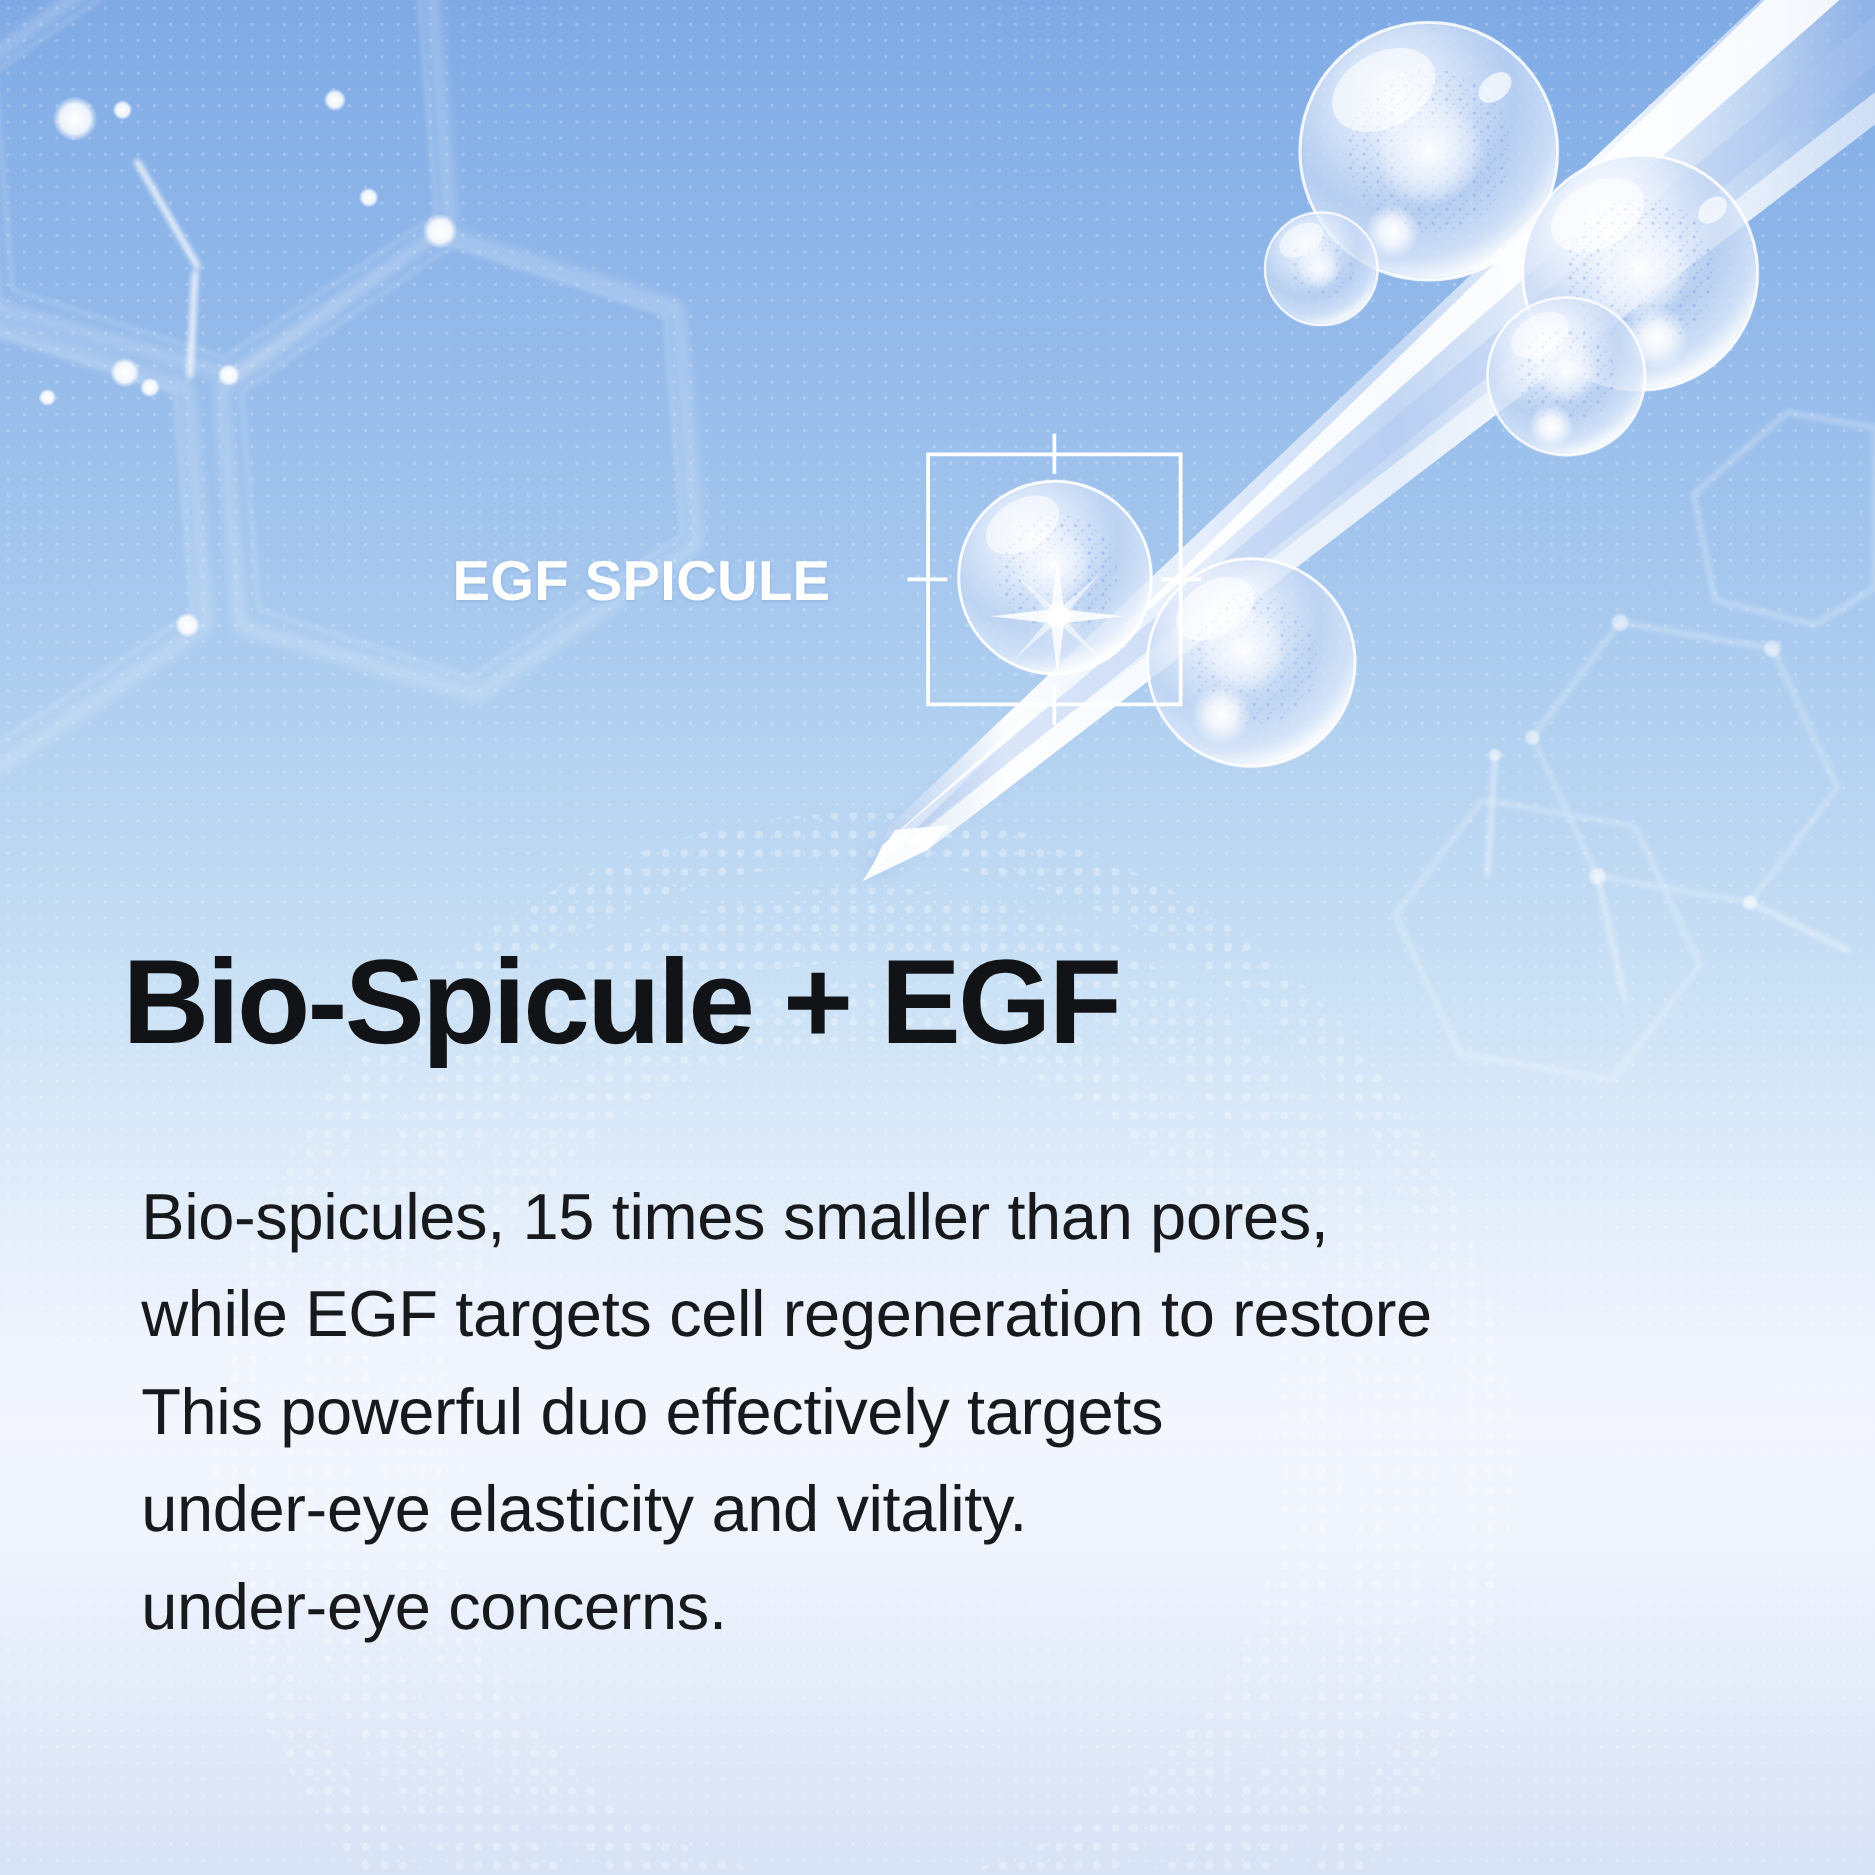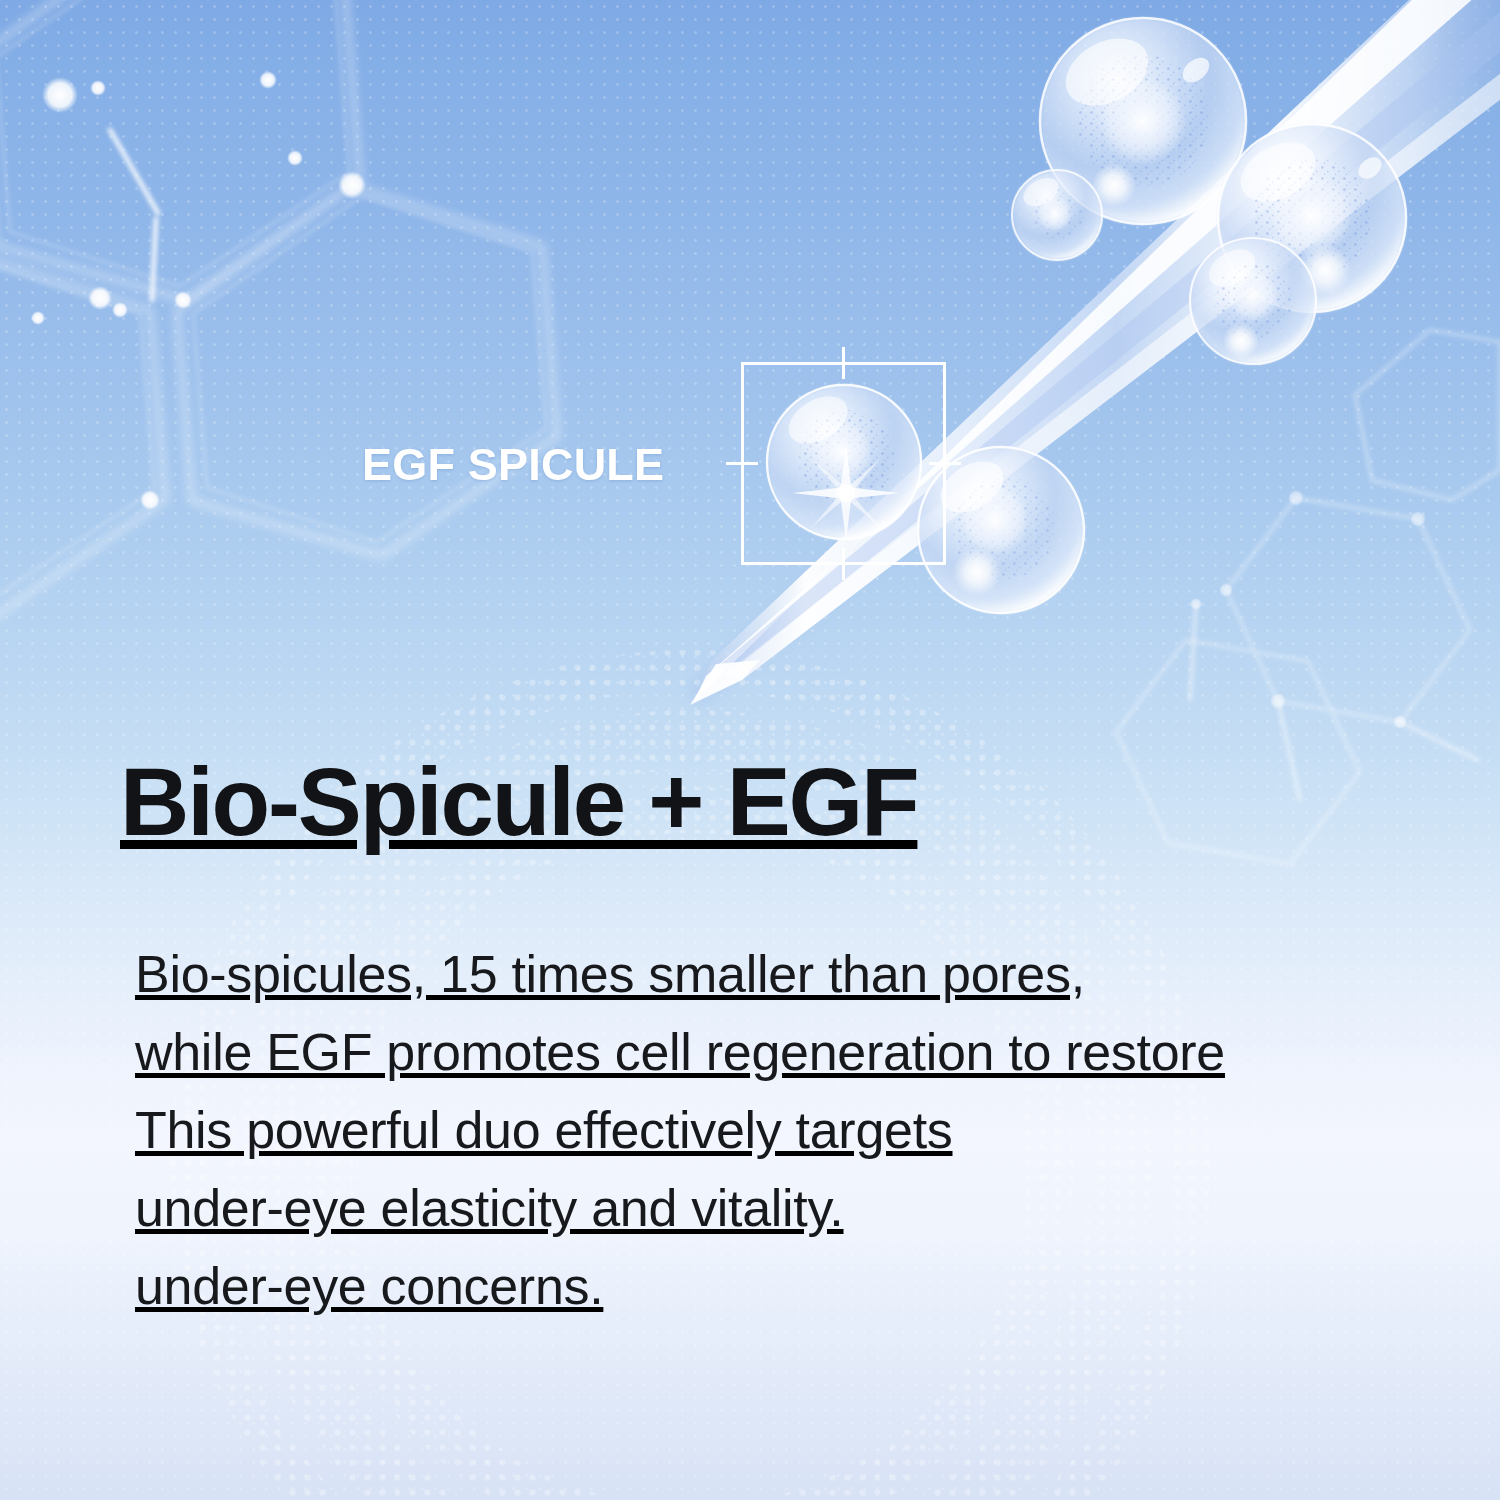--- a/index.html
+++ b/index.html
@@ -95,24 +95,23 @@
     letter-spacing: 0.2px;
     color: #ffffff;
     line-height: 1;
     white-space: nowrap;
     text-shadow: 0 1px 3px rgba(60,110,180,0.25);
   }
 
   
   .content {
     position: absolute;
-    left: 120px;
+    left: 98px;
     top: 752px;
     width: 1340px;
-    text-decoration: underline;
   }
   .headline {
     margin: 0;
     font-size: 96px;
     font-weight: 700;
     color: #111316;
     letter-spacing: -2.2px;
     line-height: 1.04;
     white-space: nowrap;
   }
@@ -369,20 +368,20 @@
     <div class="tick tick-right"></div>
   </div>
 
   <div class="callout-label">EGF SPICULE</div>
 
   <div class="content">
     <h1 class="headline">Bio-Spicule + EGF</h1>
 
     <div class="body-copy">
       <div class="body-line">Bio-spicules, 15 times smaller than pores,</div>
-      <div class="body-line">while EGF promotes cell regeneration to restore</div>
+      <div class="body-line">while EGF targets cell regeneration to restore</div>
       <div class="body-line">This powerful duo effectively targets</div>
       <div class="body-line">under-eye elasticity and vitality.</div>
       <div class="body-line">under-eye concerns.</div>
     </div>
   </div>
 
 </div>
 
 </body></html>

